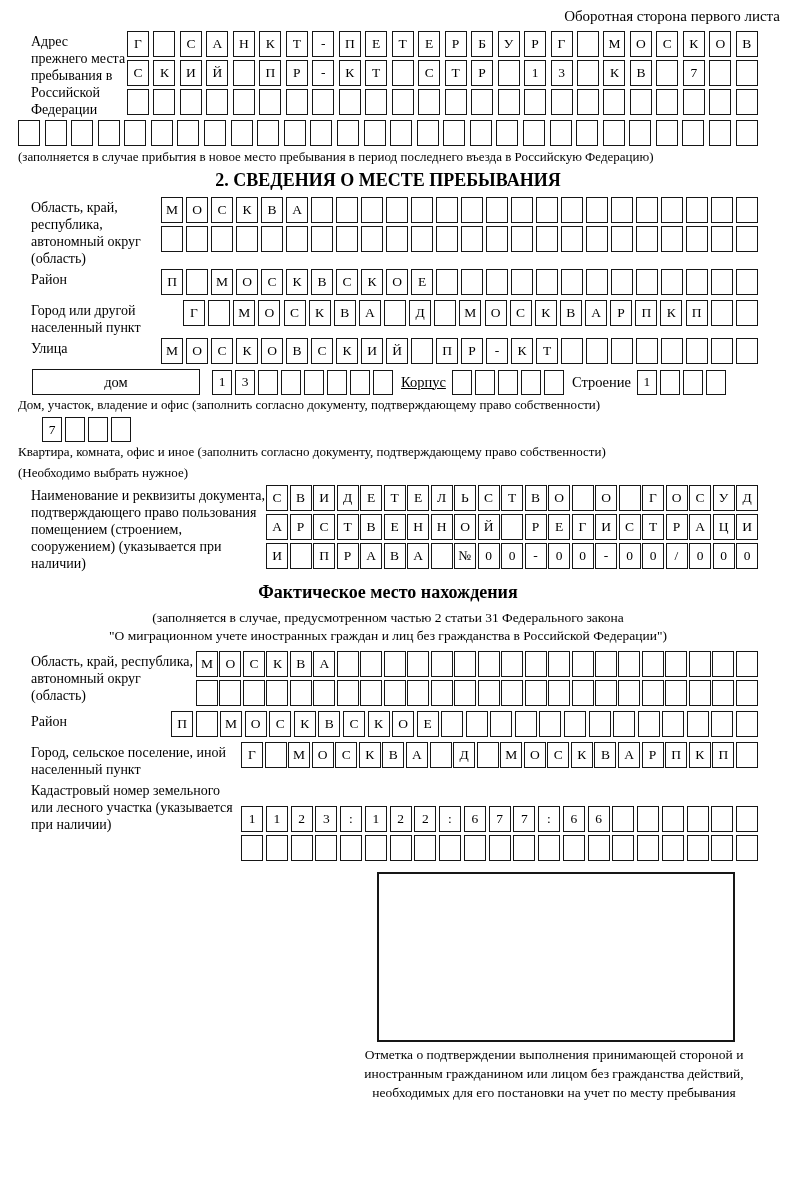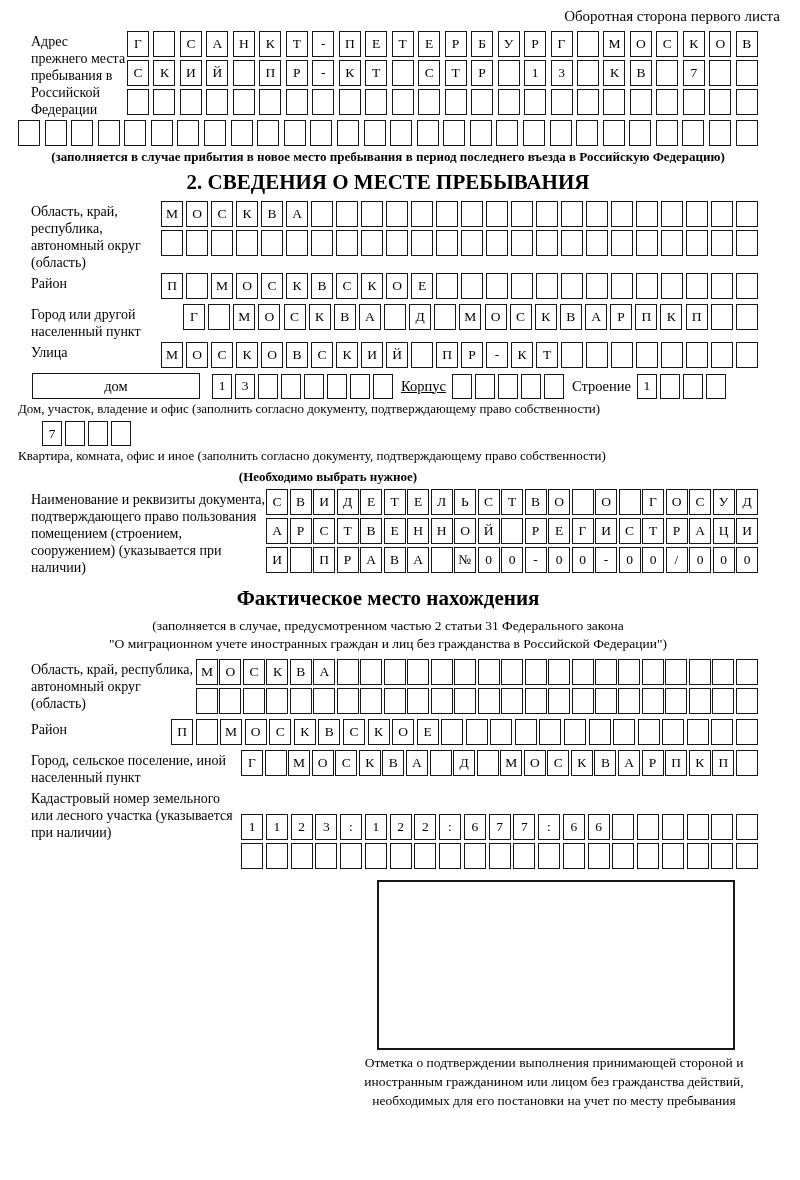--- a/index.html
+++ b/index.html
@@ -18,22 +18,22 @@
     flex:none;width:22px;height:26px;border:1.5px solid #161616;box-sizing:border-box;
     display:flex;align-items:center;justify-content:center;
     font-size:13.5px;background:#fff;
   }
   .cbox-sm{width:20px;height:25px;}
   .widebox{
     flex:none;height:26px;border:1.5px solid #161616;box-sizing:border-box;
     display:flex;align-items:center;justify-content:center;font-size:14.5px;background:#fff;
   }
   .cap{font-size:13px;line-height:1.25;margin:1px 0 4px 0;}
-  .center{text-align:center;font-weight:bold;}
-  .sec-title{font-size:21px;font-weight:bold;text-align:center;margin:4px 0 6px 0;}
+  .center{}
+  .sec-title{font-size:18px;font-weight:bold;text-align:center;margin:4px 0 6px 0;}
   .sub{font-size:13.5px;text-align:center;line-height:1.35;}
   .chk{
     flex:none;width:24px;height:27px;border:1.5px solid #161616;box-sizing:border-box;
     display:flex;align-items:center;justify-content:center;font-size:14px;background:#fff;
   }
   .mesto-row{display:flex;align-items:center;margin:6px 0 2px 0;font-size:14.5px;}
   .stamp-wrap{margin-top:8px;}
   .stamp-box{margin-left:359px;width:358px;height:170px;border:2px solid #161616;box-sizing:border-box;background:#fff;}
   .stamp-cap{margin-left:336px;width:400px;font-size:13.5px;line-height:1.4;text-align:center;margin-top:4px;}
   .mt2{margin-top:2px;} .mt6{margin-top:6px;}

